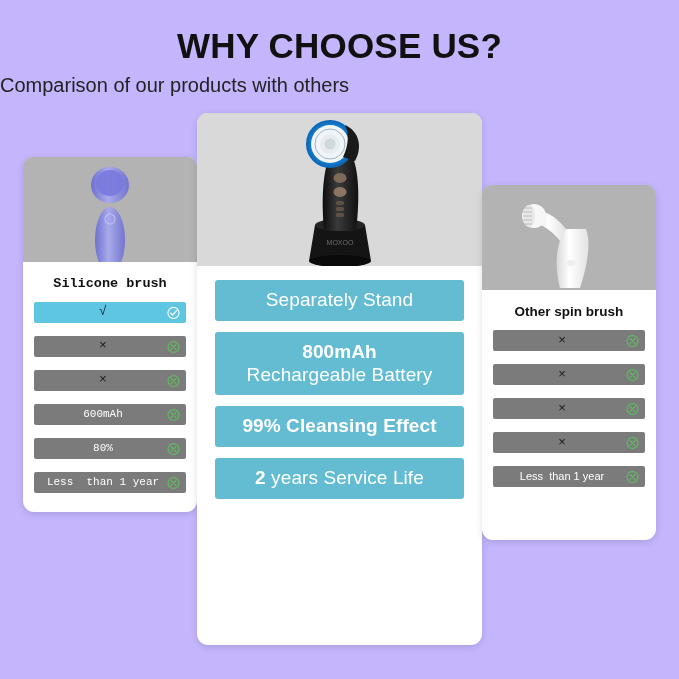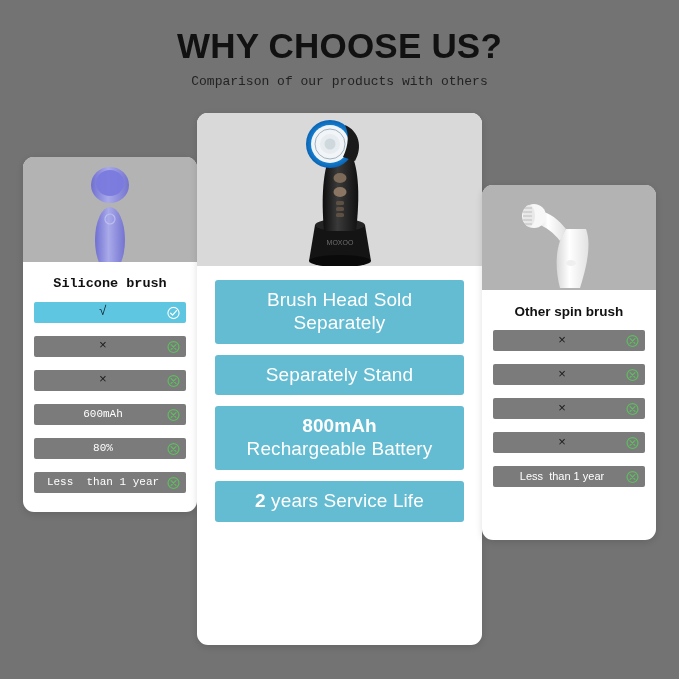--- a/index.html
+++ b/index.html
@@ -2,33 +2,33 @@
 <html><head>
 <meta charset="utf-8">
 <style>
   * { box-sizing: border-box; margin: 0; padding: 0; }
   html, body {
     width: 679px; height: 679px;
     font-family: "Liberation Sans", sans-serif;
     background: #f2f2f2;
     overflow: hidden;
   }
-  #stage { position: relative; width: 679px; height: 679px; background: #737373; }
+  #stage { position: relative; width: 679px; height: 679px; background: #c4b5fd; }
 
   
   .title {
     position: absolute; left: 0; top: 26px; width: 679px;
     text-align: center;
     font-size: 35px; font-weight: bold; color: #111;
     letter-spacing: 0.2px;
   }
   .subtitle {
     position: absolute; left: 0; top: 74px; width: 679px;
-    text-align: center;
-    font-size: 13px; color: #232323; font-family: Liberation Mono, monospace;
+    text-align: left;
+    font-size: 20px; color: #232323;
   }
 
   
   .card {
     position: absolute;
     background: #ffffff;
     border-radius: 11px;
     overflow: hidden;
     box-shadow: 0 2px 7px rgba(0,0,0,0.13);
   }
@@ -224,34 +224,33 @@
         <ellipse cx="143" cy="65" rx="6.5" ry="5" fill="#7d6a58"></ellipse>
         <ellipse cx="143" cy="79" rx="6.5" ry="5" fill="#8a7663"></ellipse>
         <rect x="139" y="88" width="8" height="4" rx="1.6" fill="#5e5042"></rect>
         <rect x="139" y="94" width="8" height="4" rx="1.6" fill="#5e5042"></rect>
         <rect x="139" y="100" width="8" height="4" rx="1.6" fill="#5e5042"></rect>
       </svg>
     </div>
     <div class="rows">
 
 
-      <div class="row teal">
-        <span class="row-text"><b></b><span>Brush Head Sold
-Separately</span></span>
-      </div>
 
       <div class="row teal">
         <span class="row-text"><b></b><span>Separately Stand</span></span>
       </div>
 
       <div class="row teal">
         <span class="row-text"><b>800mAh</b><span>
 Rechargeable Battery</span></span>
       </div>
 
+      <div class="row teal">
+        <span class="row-text"><b>99% Cleansing Effect</b><span></span></span>
+      </div>
 
       <div class="row teal">
         <span class="row-text"><b>2</b><span> years Service Life</span></span>
       </div>
 
     </div>
   </div>
 
   <div class="card side right">
     <div class="photo">

